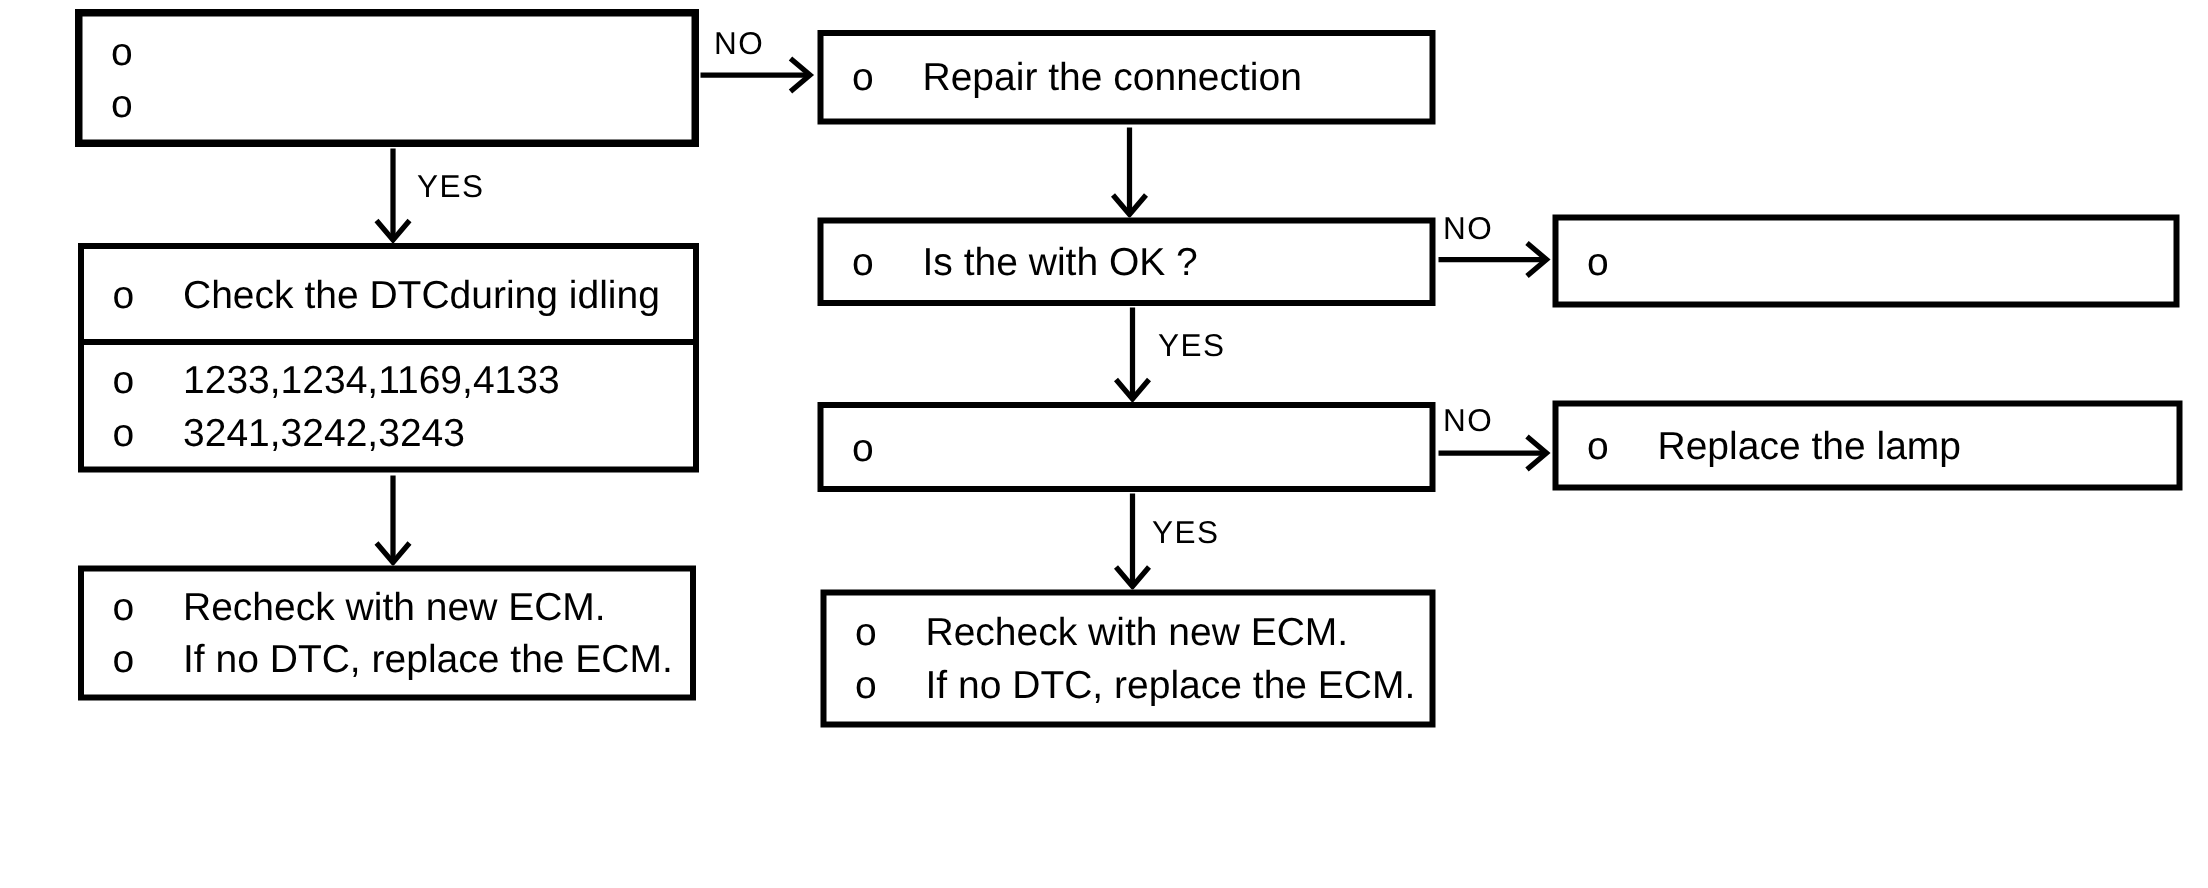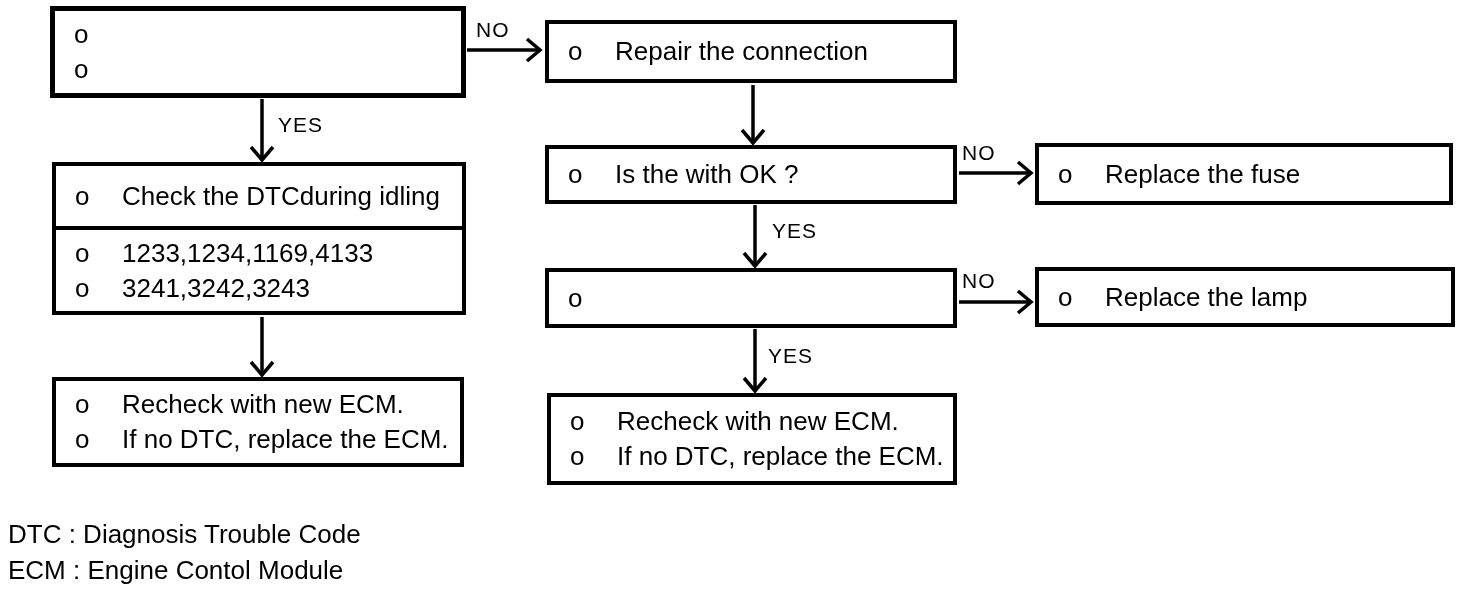--- a/index.html
+++ b/index.html
@@ -112,21 +112,20 @@
   <div class="box" style="left:545px; top:145px; width:412px; height:59px;">
     <div class="row">
       <span class="bullet">o</span>
       <span class="text">Is the with OK ?</span>
     </div>
   </div>
 
   <div class="box" style="left:1035px; top:143px; width:418px; height:62px;">
     <div class="row">
       <span class="bullet">o</span>
-      <span class="text">Replace the fuse</span>
     </div>
   </div>
 
   <div class="box" style="left:545px; top:268px; width:412px; height:60px;">
     <div class="row">
       <span class="bullet">o</span>
     </div>
   </div>
 
   <div class="box" style="left:1035px; top:267px; width:420px; height:60px;">
@@ -158,18 +157,14 @@
     </div>
   </div>
 
   <div class="edge-label" style="left:278px; top:110px;">YES</div>
   <div class="edge-label" style="left:476px; top:15px;">NO</div>
   <div class="edge-label" style="left:772px; top:216px;">YES</div>
   <div class="edge-label" style="left:962px; top:138px;">NO</div>
   <div class="edge-label" style="left:768px; top:341px;">YES</div>
   <div class="edge-label" style="left:962px; top:266px;">NO</div>
 
-  <div class="legend">
-    <div>DTC : Diagnosis Trouble Code</div>
-    <div>ECM : Engine Contol Module</div>
-  </div>
 
 </div>
 
 </body></html>

